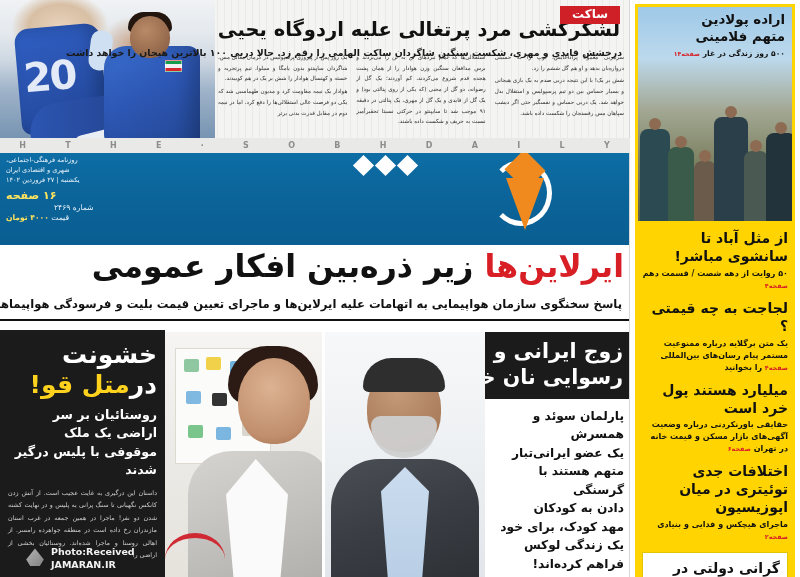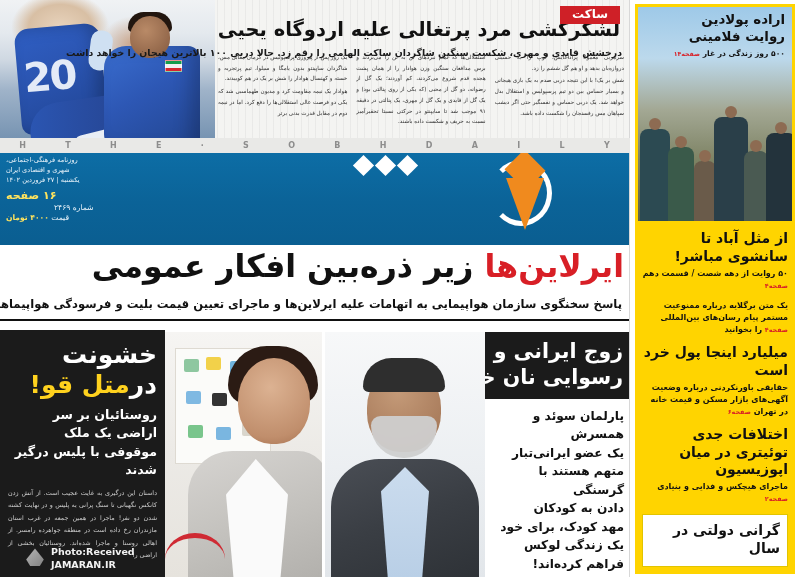--- a/index.html
+++ b/index.html
@@ -573,48 +573,49 @@
       <div class="crowd">
         <i style="left:2px;width:30px;height:92px"></i>
         <i style="left:30px;width:26px;height:74px;background:#3a5a4a"></i>
         <i style="left:56px;width:22px;height:60px;background:#6a5b4a"></i>
         <i style="left:76px;width:34px;height:104px;background:#2a3f49"></i>
         <i style="left:106px;width:24px;height:70px;background:#4a5a52"></i>
         <i style="left:128px;width:30px;height:88px;background:#23333c"></i>
       </div>
       <div class="rc-caption">
         <div class="rc-cap-h">اراده پولادین</div>
-        <div class="rc-cap-h">روایت فلامینی</div>
+        <div class="rc-cap-h">متهم فلامینی</div>
         <div class="rc-cap-s">
           <span>۵۰۰ روز زندگی در غار</span>
           <span class="pg">صفحه۱۴</span>
         </div>
       </div>
     </div>
 
     <div class="rc-yellow">
 
       <div class="rc-item">
         <div class="rc-h">از مثل آباد تا سانشوی مباشر!</div>
         <div class="rc-s">
           <span>۵۰ روایت از دهه شصت / قسمت دهم</span>
           <span class="pg">صفحه۴</span>
         </div>
       </div>
 
       <div class="rc-item">
+        <div class="rc-h">لجاجت به چه قیمتی ؟</div>
         <div class="rc-s">
           <span>یک متن برگلایه درباره ممنوعیت مستمر پیام رسان‌های بین‌المللی</span>
           <span class="pg">صفحه۴</span>
           <span>را بخوانید</span>
         </div>
       </div>
 
       <div class="rc-item">
-        <div class="rc-h">میلیارد اینجا پول خرد است</div>
+        <div class="rc-h">میلیارد هستند پول خرد است</div>
         <div class="rc-s">
           <span>حقایقی باورنکردنی درباره وضعیت آگهی‌های بازار مسکن و قیمت خانه در تهران</span>
           <span class="pg">صفحه۶</span>
         </div>
       </div>
 
       <div class="rc-item">
         <div class="rc-h">اختلافات جدی توئیتری در میان اپوزیسیون</div>
         <div class="rc-s">
           <span>ماجرای هیچکس و فدایی و بنیادی</span>

